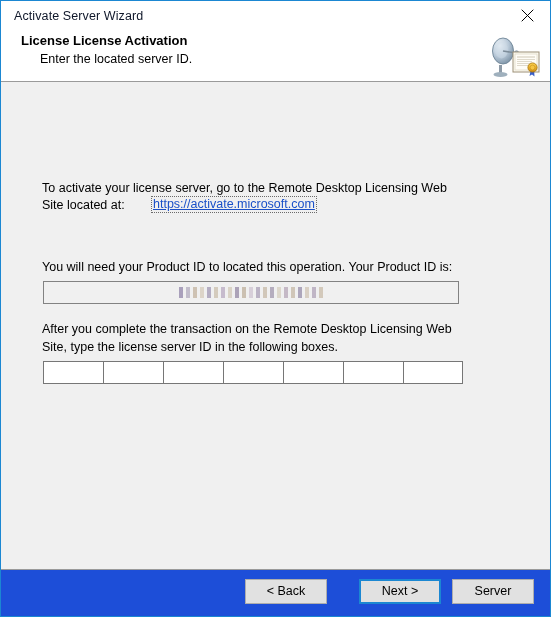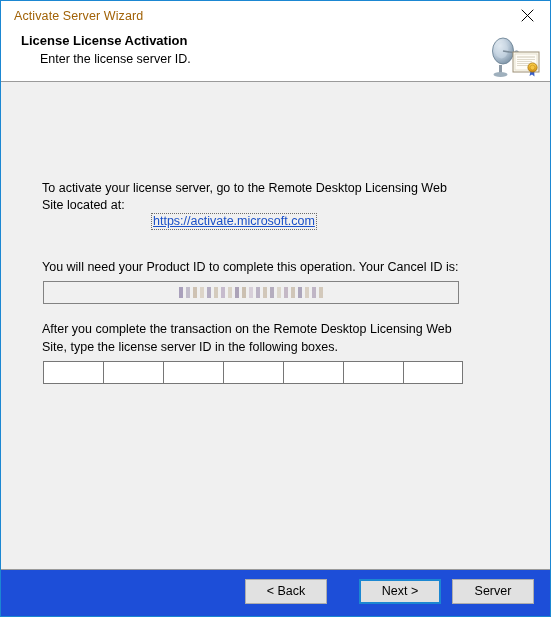--- a/index.html
+++ b/index.html
@@ -24,21 +24,21 @@
   
   .titlebar {
     position: relative;
     height: 30px;
     background: #ffffff;
     display: flex;
     align-items: center;
   }
   .titlebar-text {
     font-size: 12.5px;
-    color: #a16207;
+    color: #0f172a;
     padding-left: 13px;
     letter-spacing: 0.1px;
     white-space: nowrap;
   }
   .close-button {
     position: absolute;
     right: 0;
     top: 0;
     width: 45px;
     height: 29px;
@@ -96,21 +96,21 @@
     color: #000000;
     line-height: 17px;
   }
   .para-intro { left: 41px; top: 98px; width: 420px; }
   .para-pid   { left: 41px; top: 177px; width: 430px; }
   .para-after { left: 41px; top: 239px; width: 425px; line-height: 17.5px; }
 
   .link-row {
     position: absolute;
     left: 150px;
-    top: 129px;
+    top: 112px;
     text-align: right;
   }
   .weblink {
     font-size: 12.5px;
     color: #1a50c8;
     text-decoration: underline;
     border: 1px dotted #6b6b6b;
     padding: 0px 1px 1px 1px;
     cursor: pointer;
     display: inline-block;
@@ -211,21 +211,21 @@
         <svg width="13" height="13" viewBox="0 0 13 13">
           <line x1="0.7" y1="0.7" x2="12.3" y2="12.3" stroke="#000" stroke-width="1"></line>
           <line x1="12.3" y1="0.7" x2="0.7" y2="12.3" stroke="#000" stroke-width="1"></line>
         </svg>
       </span>
     </div>
   </div>
 
   <div class="header">
     <div class="header-title">License License Activation</div>
-    <div class="header-sub">Enter the license server ID.</div>
+    <div class="header-sub">Enter the located server ID.</div>
     <div class="header-icon">
       <svg viewBox="0 0 54 50" width="54" height="50">
         <defs>
           <radialGradient id="dishg" cx="35%" cy="30%" r="75%">
             <stop offset="0%" stop-color="#f2f7fb"></stop>
             <stop offset="55%" stop-color="#b9c9d8"></stop>
             <stop offset="100%" stop-color="#7d93a6"></stop>
           </radialGradient>
           <linearGradient id="sealg" x1="0" y1="0" x2="0" y2="1">
             <stop offset="0%" stop-color="#ffd34d"></stop>
@@ -258,21 +258,21 @@
   </div>
 
   <div class="body">
 
     <div class="para para-intro">To activate your license server, go to the Remote Desktop Licensing Web Site located at:</div>
 
     <div class="link-row">
       <span class="weblink">https://activate.microsoft.com</span>
     </div>
 
-    <div class="para para-pid">You will need your Product ID to complete this operation. Your Cancel ID is:</div>
+    <div class="para para-pid">You will need your Product ID to located this operation. Your Product ID is:</div>
 
     <div class="pid-field">
       <span class="redacted">
         <i style="background:#9a8fb0"></i>
           <i style="background:#b9b2c4"></i>
           <i style="background:#c7b9a6"></i>
         <i style="background:#d8cfc0"></i>
           <i style="background:#a89fb8"></i>
           <i style="background:#cfc4b2"></i>
         <i style="background:#bdb0c6"></i>

